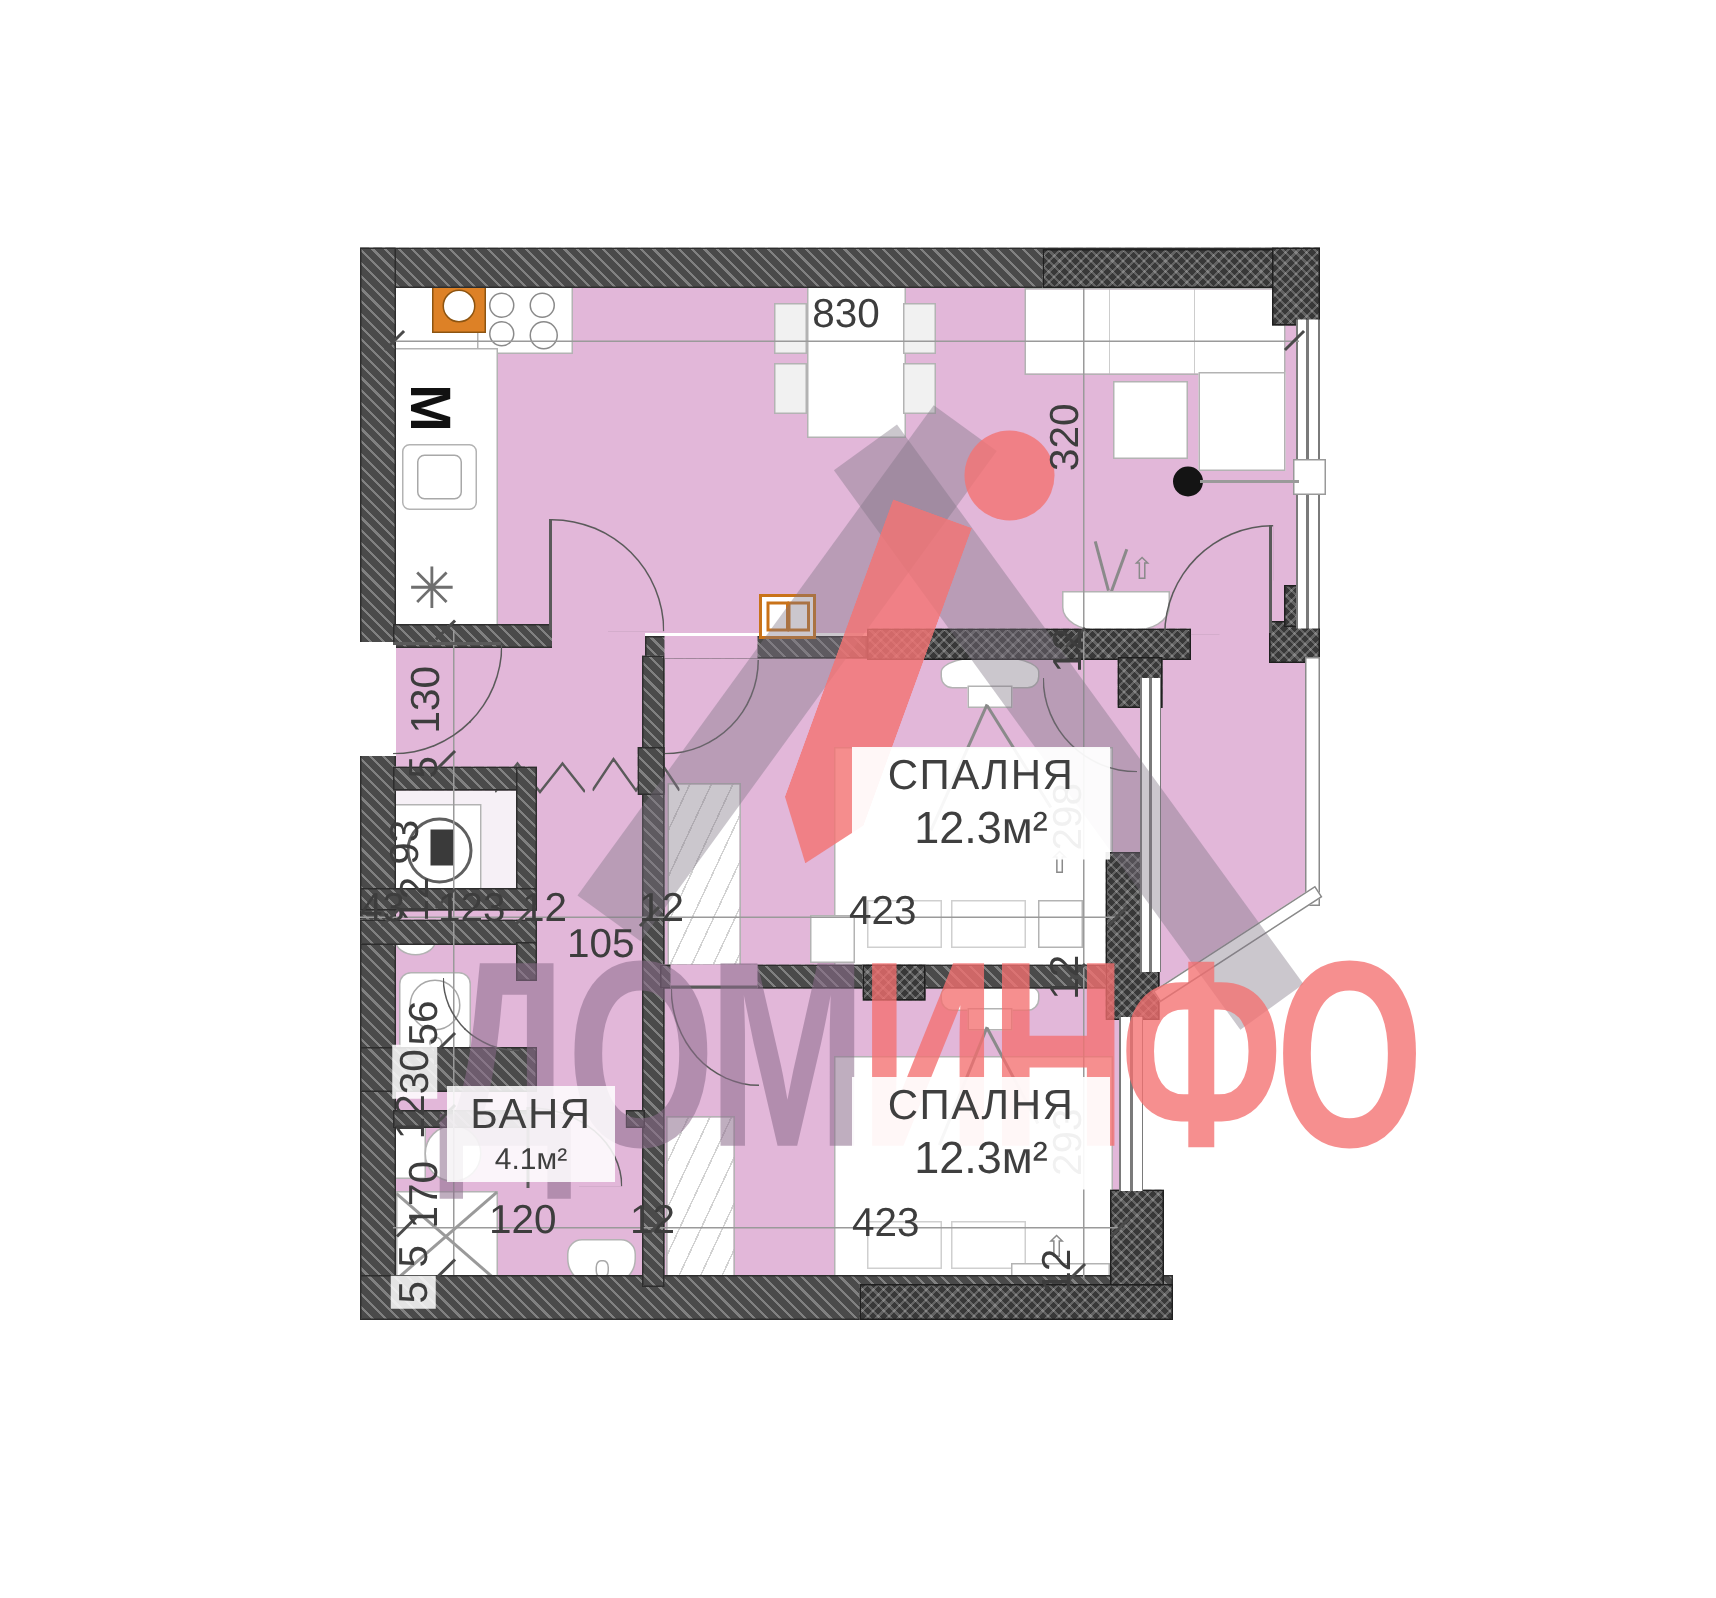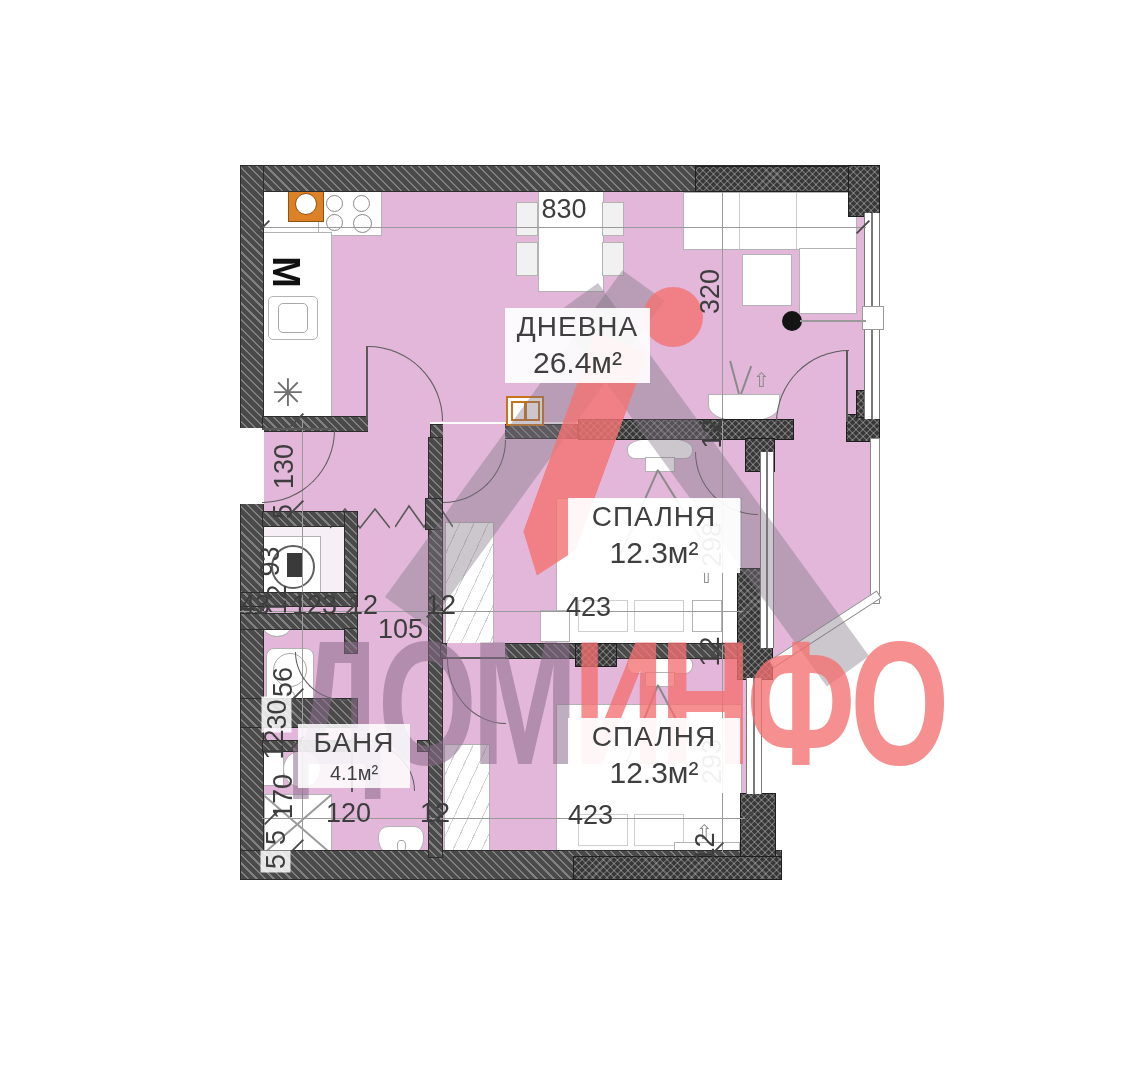--- a/index.html
+++ b/index.html
@@ -243,24 +243,20 @@
   <div class="dim" style="left:568px;top:802px;">423</div>
 
   <div class="wm" style="left:385px;top:597px;width:404px;height:52px;background:rgba(125,115,130,.40);transform:rotate(-54deg);transform-origin:0 0;"></div>
   <div class="wm" style="left:598px;top:283px;width:461px;height:52px;background:rgba(125,115,130,.40);transform:rotate(54deg);transform-origin:0 0;"></div>
   <div class="wm" style="left:648px;top:352px;width:248px;height:56px;background:rgba(243,116,116,.82);transform:rotate(110deg);transform-origin:0 0;clip-path:polygon(0 0,85% 0,100% 50%,85% 100%,0 100%);"></div>
   <div class="wm" style="left:643px;top:287px;width:60px;height:60px;border-radius:50%;background:rgba(243,116,116,.82);"></div>
   <div class="wm" style="left:292px;top:614px;font-size:150px;font-weight:800;letter-spacing:-6px;line-height:1;transform:scale(.85,1.18);transform-origin:0 0;white-space:nowrap;">
     <span style="color:rgba(138,108,138,.55);">ДОМ</span><span style="color:rgba(244,112,112,.78);">ИНФО</span>
   </div>
 
-  <div class="lbl" style="left:505px;top:308px;width:135px;">
-    <div class="nm">ДНЕВНА</div>
-    <div class="ar">26.4м²</div>
-  </div>
   <div class="lbl" style="left:298px;top:724px;width:102px;background:rgba(255,255,255,.86);">
     <div class="nm">БАНЯ</div>
     <div class="ar" style="font-size:20px;">4.1м²</div>
   </div>
   <div class="lbl" style="left:568px;top:498px;width:162px;">
     <div class="nm">СПАЛНЯ</div>
     <div class="ar">12.3м²</div>
   </div>
   <div class="lbl" style="left:568px;top:718px;width:162px;">
     <div class="nm">СПАЛНЯ</div>

